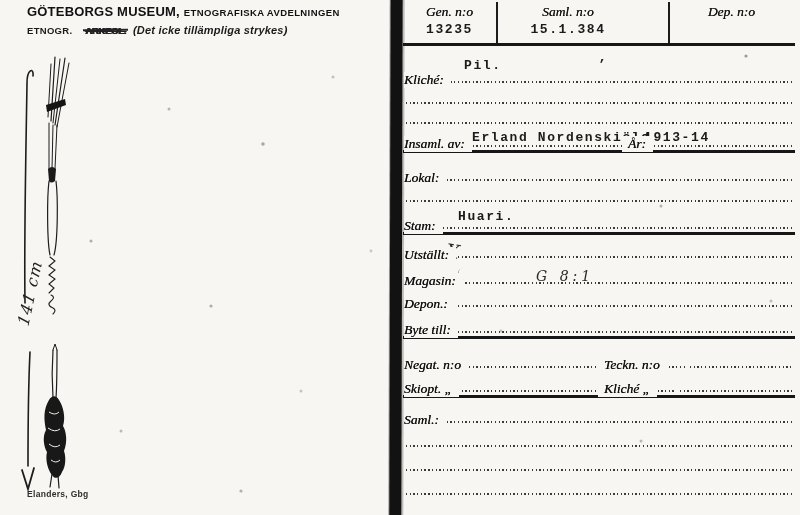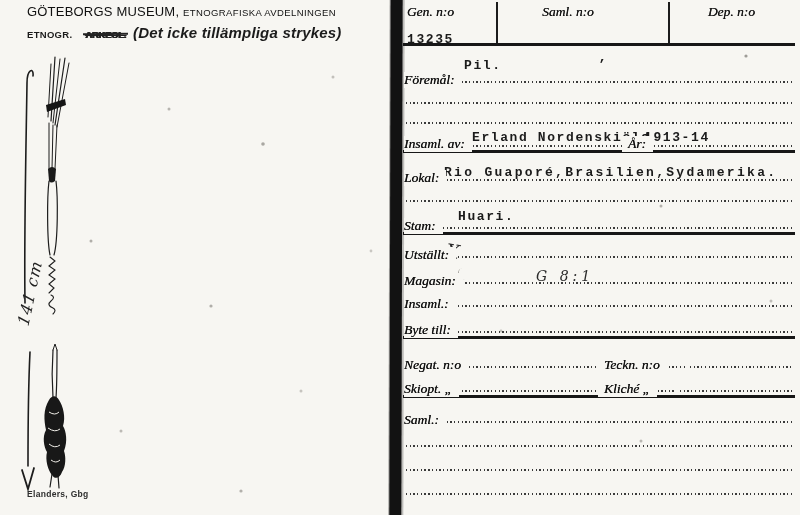--- a/index.html
+++ b/index.html
@@ -10,40 +10,40 @@
   html,body{margin:0;padding:0;}
   body{
     width:800px;height:515px;position:relative;overflow:hidden;
     background:var(--paper);
     font-family:"Liberation Serif", serif;
     color:var(--ink);
   }
   
   .lp-title{
     position:absolute;left:27px;top:4px;white-space:nowrap;
-    font-family:"Liberation Sans", sans-serif;font-weight:normal;
+    font-family:"Liberation Sans", sans-serif;font-weight:bold;
     font-size:13px;letter-spacing:.2px;color:#111;
   }
   .lp-title .sub{font-size:9.5px;letter-spacing:.4px;}
   .lp-line2{
     position:absolute;left:27px;top:24px;white-space:nowrap;
     font-family:"Liberation Sans", sans-serif;font-weight:bold;
     font-size:9.5px;color:#1b1b1b;letter-spacing:.3px;
   }
   .struck{
     position:relative;display:inline-block;margin-left:10px;margin-right:4px;
     letter-spacing:-.3px;color:#222;
     text-shadow:.6px 0 0 #222, -.4px 0 0 #333;
     text-decoration:line-through;
   }
   .struck::after{
     content:"";position:absolute;left:-2px;right:-2px;top:40%;height:2.2px;
     background:#242424;transform:rotate(-.6deg);
   }
-  .lp-note{font-style:italic;font-size:15px;letter-spacing:.2px;}
+  .lp-note{font-style:italic;font-size:11px;letter-spacing:.2px;}
   .measure{
     position:absolute;left:14px;top:322px;transform-origin:0 0;
     transform:rotate(-78deg) skewX(-6deg);
     font-family:"DejaVu Serif", serif;font-style:italic;
     font-size:16px;letter-spacing:1px;color:#222;white-space:nowrap;
   }
   .printer{
     position:absolute;left:27px;top:489px;
     font-family:"Liberation Sans", sans-serif;font-size:8.5px;
     font-weight:bold;color:#2e2e2e;letter-spacing:.3px;
@@ -51,21 +51,21 @@
   .sketch{position:absolute;}
   
   .spine{
     position:absolute;left:390px;top:0;width:12px;height:515px;
     background:#121212;transform:rotate(.15deg);
     box-shadow:2px 0 0 rgba(20,20,20,.25), -1px 0 0 rgba(20,20,20,.4);
   }
   
   .hdr-cell{position:absolute;top:4px;text-align:center;}
   .hdr-lbl{font-style:italic;font-size:13.5px;display:block;text-shadow:.2px 0 currentColor;}
-  .hdr-val{display:block;margin-top:12px;}
+  .hdr-val{display:block;margin-top:2px;}
   .vdiv{position:absolute;top:2px;height:41px;width:1.6px;background:#1c1c1c;}
   .thick{position:absolute;left:403px;width:392px;height:2.6px;background:#171717;}
   
   .frow{position:absolute;left:404px;width:391px;height:26px;}
   .fdots,.dotline-full{
     height:2px;
     background:repeating-linear-gradient(90deg,var(--dot) 0 1.3px,transparent 1.3px 3.7px);
   }
   .fdots{position:absolute;left:2px;right:2px;bottom:5px;}
   .dotline-full{position:absolute;left:406px;right:6px;}
@@ -155,57 +155,57 @@
     <path d="M30,86 q7,5 12,1"></path>
     <path d="M31,102 q6,5 11,1"></path>
     <path d="M33,118 q5,4 9,0"></path>
   </g>
 </svg>
 
 <span class="printer">Elanders, Gbg</span>
 
 <div class="spine"></div>
 
-<div class="hdr-cell" style="left:384px;width:93px">
+<div class="hdr-cell" style="left:403px;width:93px">
   <span class="hdr-lbl">Gen. n:o</span>
   <span class="hdr-val typed">13235</span>
 </div>
 <div class="hdr-cell" style="left:496px;width:144px">
   <span class="hdr-lbl">Saml. n:o</span>
+  <span class="hdr-val typed">15.1.384</span>
 </div>
 <div class="hdr-cell" style="left:668px;width:127px">
   <span class="hdr-lbl">Dep. n:o</span>
   <span class="hdr-val typed"></span>
 </div>
 <div class="vdiv" style="left:496px"></div>
 <div class="vdiv" style="left:668px"></div>
 <div class="thick" style="top:43px"></div>
 
 <div class="frow" style="top:62px">
   <span class="fdots"></span>
-  <span class="flbl">Föremål:</span>
+  <span class="flbl">Kliché:</span>
   <span class="fval typed" style="left:60px;bottom:15px">Pil.</span>
   <span class="fval typed" style="left:194px;bottom:16px">’</span>
 </div>
 <div class="dotline-full" style="top:102px"></div>
 <div class="dotline-full" style="top:122px"></div>
 
 <div class="frow" style="top:126px">
   <span class="fdots"></span>
   <span class="flbl">Insaml. av:</span>
   <span class="fval typed" style="left:68px;bottom:7px">Erland Nordenskiöld</span>
   <span class="flbl flbl2" style="left:218px">År:</span>
   <span class="fval typed" style="left:240px;bottom:7px">1913-14</span>
 </div>
 <div class="thick" style="top:150px"></div>
 
 <div class="frow" style="top:160px">
   <span class="fdots"></span>
   <span class="flbl">Lokal:</span>
-  <span class="fval typed" style="left:40px;bottom:6px;letter-spacing:2.3px">Rio Guaporé,Brasilien,Sydamerika.</span>
 </div>
 <div class="dotline-full" style="top:200px"></div>
 
 <div class="frow" style="top:208px">
   <span class="fdots"></span>
   <span class="flbl">Stam:</span>
   <span class="fval typed" style="left:54px;bottom:10px">Huari.</span>
 </div>
 <div class="thick" style="top:232px"></div>
 
@@ -217,21 +217,21 @@
 
 <div class="frow" style="top:263px">
   <span class="fdots"></span>
   <span class="flbl">Magasin:</span>
   <span class="arcmark"></span>
   <span class="fval hand" style="left:132px;bottom:5px;font-size:14px;letter-spacing:4px">G 8:1</span>
 </div>
 
 <div class="frow" style="top:286px">
   <span class="fdots"></span>
-  <span class="flbl">Insaml.:</span>
+  <span class="flbl">Depon.:</span>
 </div>
 
 <div class="frow" style="top:312px">
   <span class="fdots"></span>
   <span class="flbl">Byte till:</span>
 </div>
 <div class="thick" style="top:336px"></div>
 
 <div class="frow" style="top:347px">
   <span class="fdots" style="right:110px"></span>

